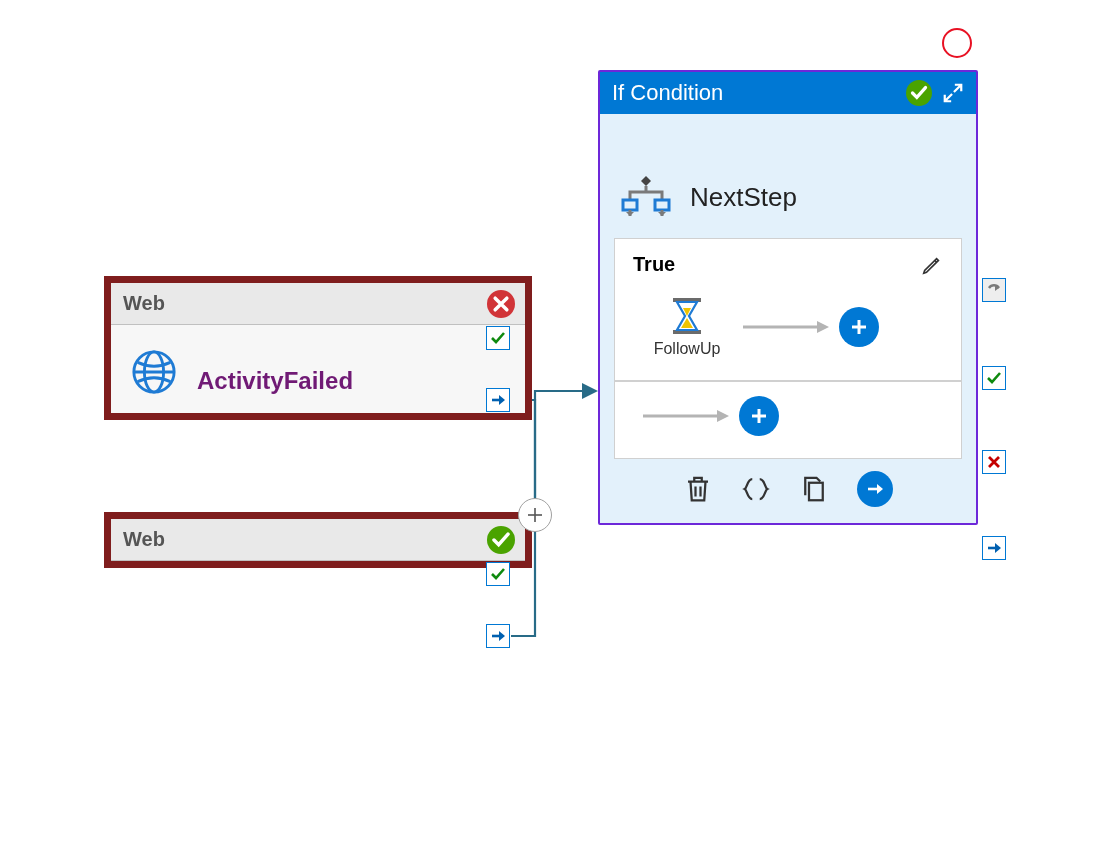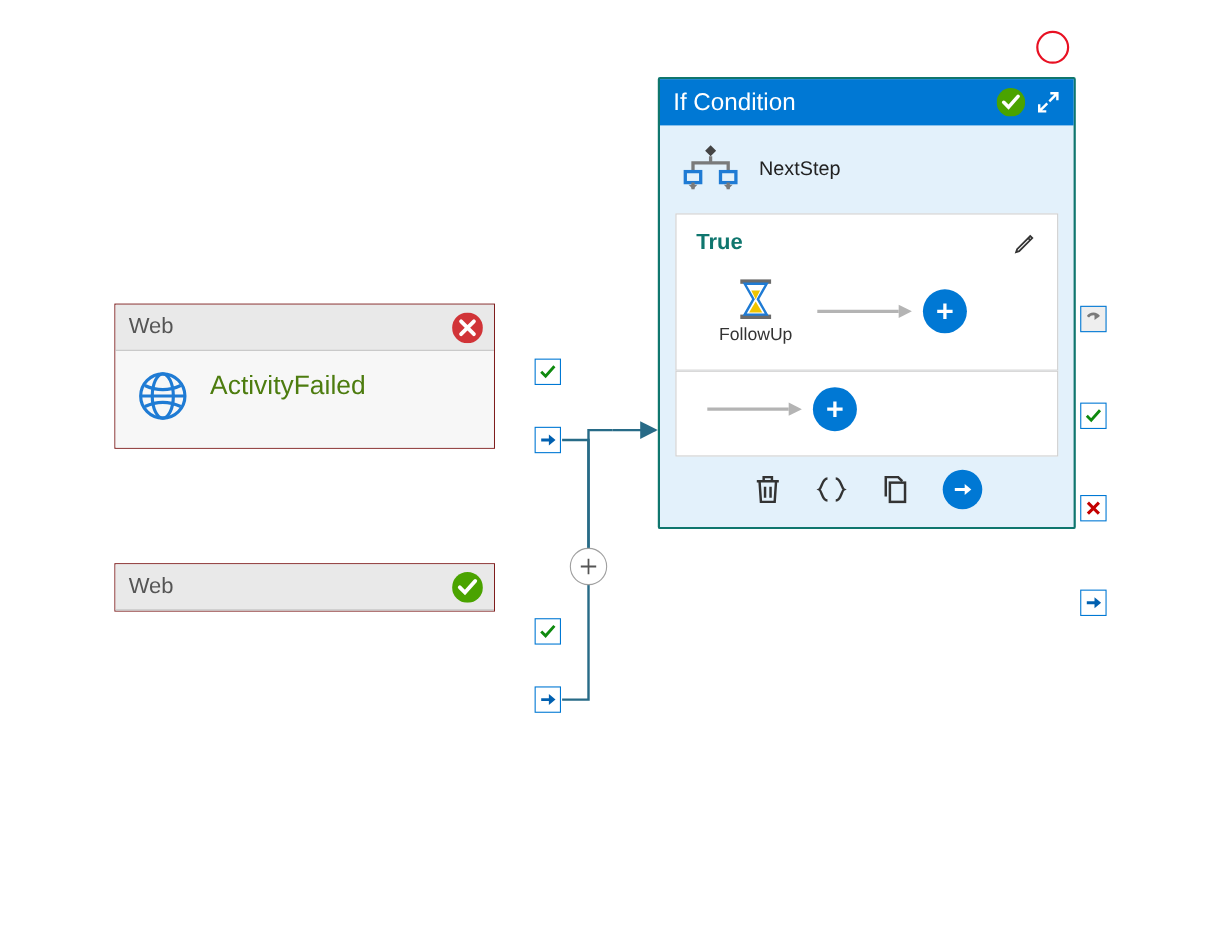--- a/index.html
+++ b/index.html
@@ -9,43 +9,44 @@
     background: #fff;
     width: 1110px;
     height: 847px;
     position: relative;
   }
   .canvas { position: absolute; inset: 0; }
 
   
   .webbox {
     position: absolute;
-    width: 346px;
-    border: 1px solid #7f1d1d;
+    width: 428px;
+    border: 7px solid #7f1d1d;
     background: #f7f7f7;
+    font-weight: bold;
   }
   .webbox .hdr {
     display: flex;
     align-items: center;
     justify-content: space-between;
     padding: 4px 10px 4px 12px;
     background: #e9e9e9;
     border-bottom: 1px solid #c0c0c0;
     color: #555;
     font-size: 20px;
     height: 42px;
   }
   .webbox .body {
     display: flex;
-    align-items: flex-start;
+    align-items: flex-end;
     padding: 18px 20px;
     background: #f7f7f7;
     height: 88px;
     font-size: 24px;
-    color: #4d7c0f;
+    color: #701a75;
   }
   .globe {
     width: 46px; height: 46px;
     flex: 0 0 46px;
     margin-right: 20px;
   }
   .status-circle { width: 28px; height: 28px; }
 
   
   .cbadge {
@@ -66,49 +67,49 @@
     background: #fff;
     display:flex; align-items:center; justify-content:center;
     color:#555; font-size: 24px; font-weight:300;
   }
 
   
   .ifbox {
     position: absolute;
     left: 598px; top: 70px;
     width: 380px;
-    border: 2px solid #0f766e;
+    border: 2px solid #6d28d9;
     border-radius: 2px;
     background: #e3f1fb;
   }
   .ifbox .title {
     display:flex; align-items:center; justify-content:space-between;
     background:#0078d4; color:#fff;
     padding: 6px 12px;
     font-size: 22px;
     height: 42px;
   }
   .ifbox .title .right { display:flex; align-items:center; gap:10px; }
   .ifbox .name {
     display:flex; align-items:center;
     padding: 16px 18px 18px 18px;
-    font-size: 18px; color:#222;
+    font-size: 26px; color:#222;margin-top:44px;
   }
   .ifbox .name .ificon { width:56px; height:46px; margin-right:16px; }
 
   .branch {
     background:#fff;
     margin: 0 14px;
     border:1px solid #d0d0d0;
   }
   .branch + .branch { border-top:1px solid #d0d0d0; }
   .branch .bhdr {
     display:flex; align-items:center; justify-content:space-between;
     padding: 14px 18px 6px 18px;
-    font-weight:600; font-size:20px; color:#0f766e;
+    font-weight:600; font-size:20px; color:#000000;
   }
   .branch .bbody {
     display:flex; align-items:center;
     padding: 14px 18px 22px 26px;
     gap: 8px;
   }
   .mini {
     display:flex; flex-direction:column; align-items:center;
     width: 92px;
     font-size:16px; color:#333; 

